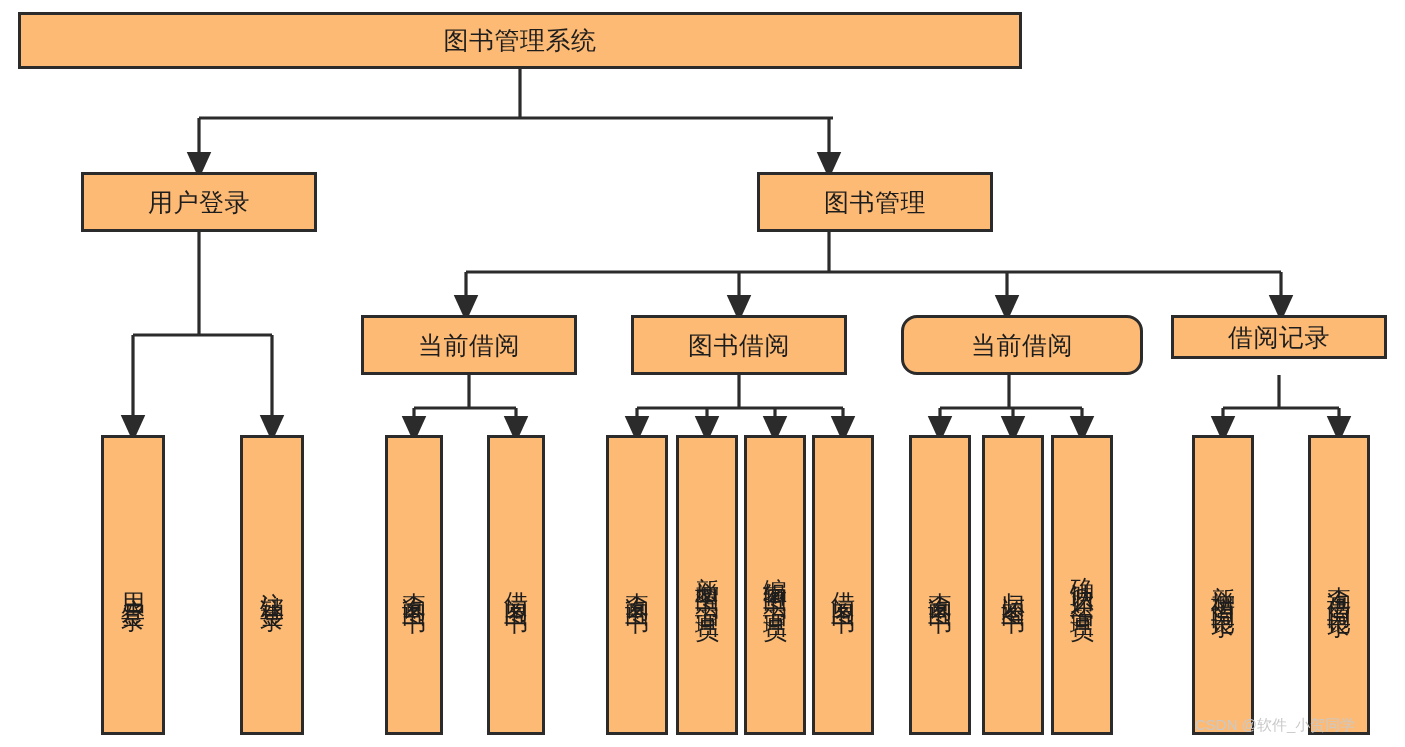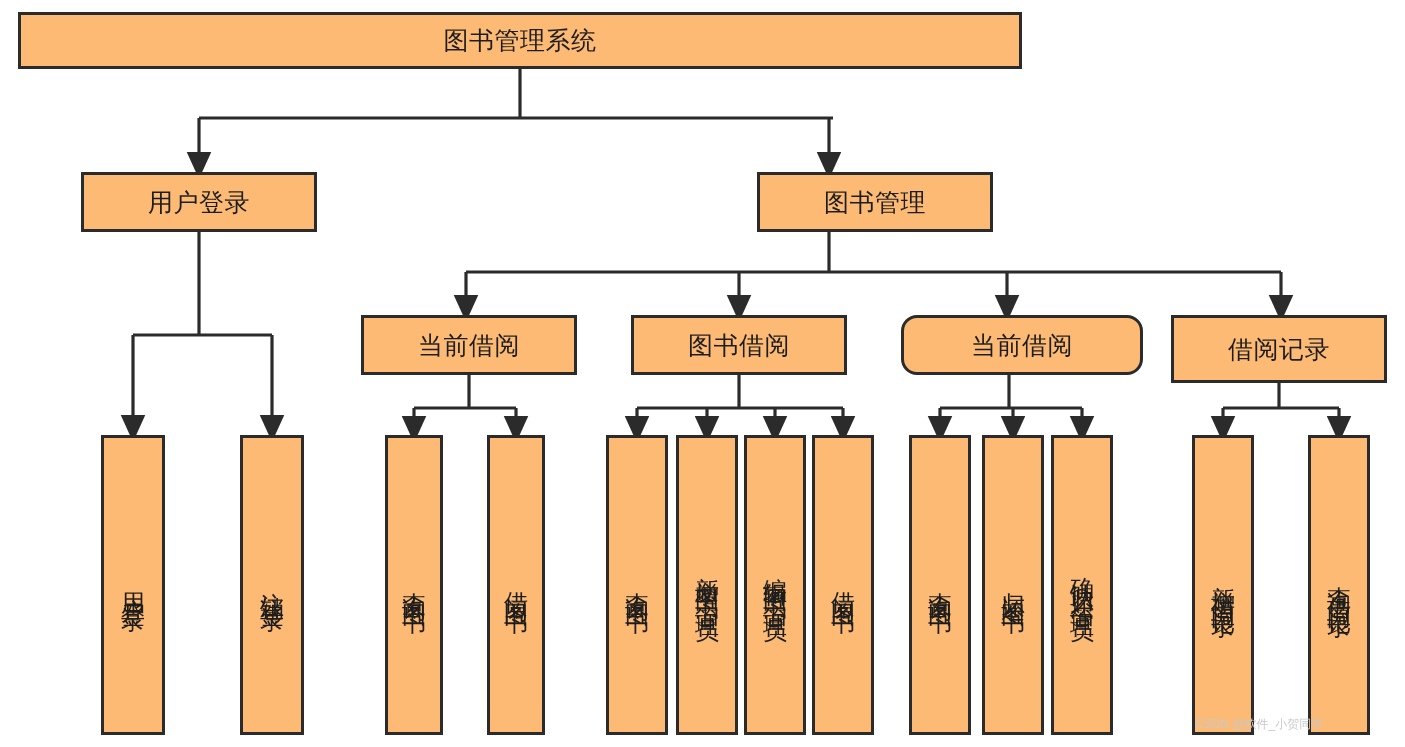--- a/index.html
+++ b/index.html
@@ -48,21 +48,21 @@
     writing-mode: vertical-rl;
     text-orientation: upright;
     font-size: 24px;
     letter-spacing: 6px;
     white-space: nowrap;
     line-height: 1;
   }
   .watermark {
     position: absolute;
     color: #c9c9c9;
-    font-size: 12px;
+    font-size: 15px;
     white-space: nowrap;
     pointer-events: none;
   }
 </style>
 </head>
 <body>
 
 <div id="stage">
 
   <svg id="diagram-svg" viewBox="0 0 1405 747" xmlns="http://www.w3.org/2000/svg">
@@ -132,21 +132,21 @@
 
   <div class="node-box" style="left:361px; top:315px; width:216px; height:60px;">
     <span class="node-label">当前借阅</span>
   </div>
   <div class="node-box" style="left:631px; top:315px; width:216px; height:60px;">
     <span class="node-label">图书借阅</span>
   </div>
   <div class="node-box" style="left:901px; top:315px; width:242px; height:60px;border-radius:16px;">
     <span class="node-label">当前借阅</span>
   </div>
-  <div class="node-box" style="left:1171px; top:315px; width:216px; height:68px;">
+  <div class="node-box" style="left:1171px; top:315px; width:216px; height:44px;">
     <span class="node-label">借阅记录</span>
   </div>
 
   <div class="node-box vertical" style="left:101px; top:435px; width:64px; height:300px;">
     <span class="node-label">用户登录</span>
   </div>
   <div class="node-box vertical" style="left:240px; top:435px; width:64px; height:300px;">
     <span class="node-label">注销登录</span>
   </div>
 

